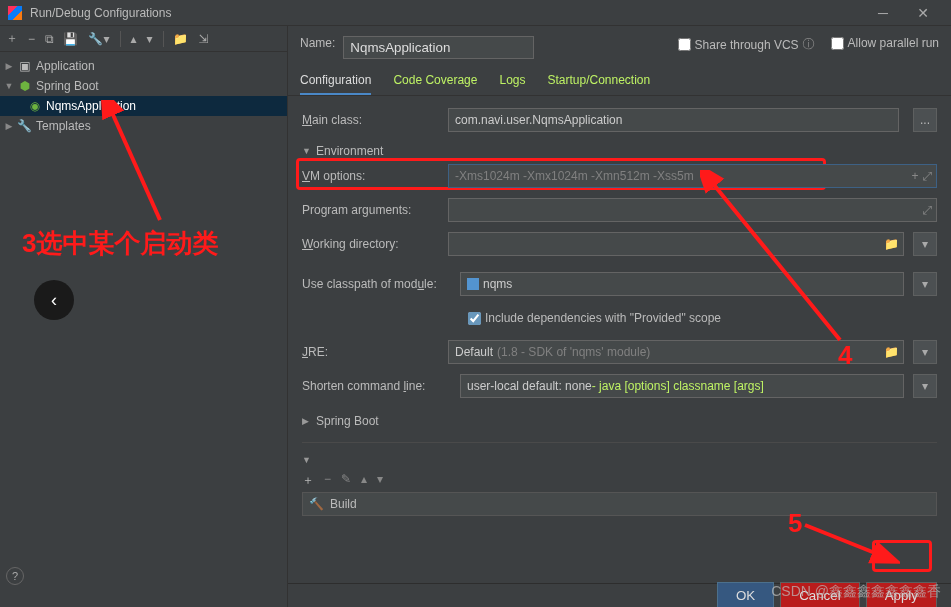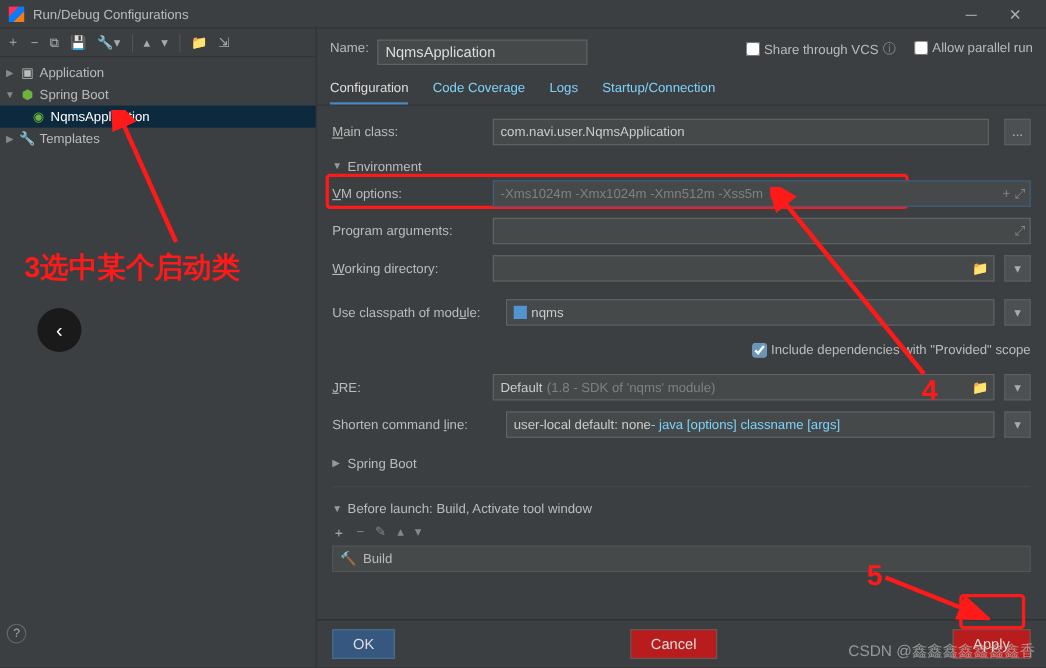--- a/index.html
+++ b/index.html
@@ -18,37 +18,37 @@
 .tri { display: inline-block; width: 10px; color: #888; font-size: 9px; text-align: center; }
 .leaf-icon { width: 14px; height: 14px; display: inline-flex; align-items: center; justify-content: center; }
 .annotation-text { position: absolute; color: #ff1a1a; font-size: 26px; font-weight: bold; }
 .right { flex: 1; background: #3c3f41; display: flex; flex-direction: column; overflow: hidden; }
 .name-row { display: flex; align-items: flex-start; padding: 10px 12px 8px 12px; gap: 8px; }
 .name-row label { color: #bbb; }
 .name-row input { flex: 1; max-width: 320px; background: #45494a; border: 1px solid #646464; color: #ddd; padding: 3px 6px; }
 .chk { display: inline-flex; align-items: center; gap: 4px; color: #bbb; margin-left: 8px; }
 .chk input { accent-color: #6897bb; }
 .tabs { display: flex; gap: 22px; padding: 0 12px; border-bottom: 1px solid #323232; }
-.tab { padding: 6px 0; color: #7dd3fc; cursor: pointer; }
+.tab { padding: 6px 0; color: #bef264; cursor: pointer; }
 .tab.active { border-bottom: 2px solid #4a88c7; color: #ddd; }
 .form-scroll { flex: 1; overflow: hidden; padding: 10px 14px 0 14px; }
-.row { display: flex; align-items: center; min-height: 28px; gap: 10px; margin-bottom: 6px; position: relative; justify-content: space-between; }
+.row { display: flex; align-items: center; min-height: 28px; gap: 10px; margin-bottom: 6px; position: relative; }
 .row .lbl { width: 136px; color: #bbb; }
 .field { flex: 1; background: #45494a; border: 1px solid #646464; color: #ccc; padding: 3px 6px; height: 24px; display: flex; align-items: center; position: relative; }
 .field.ghost { color: #808080; font-style: normal; }
 .field .tail-icons { position: absolute; right: 4px; display: flex; gap: 4px; color: #888; }
 .btn-sq { width: 24px; height: 24px; background: #4c5052; border: 1px solid #5e6060; color: #bbb; display: inline-flex; align-items: center; justify-content: center; margin-left: 4px; }
 .dd { width: 24px; height: 24px; background: #4c5052; border: 1px solid #5e6060; display: inline-flex; align-items: center; justify-content: center; color: #aaa; margin-left: -1px; }
 .section-hdr { display: flex; align-items: center; gap: 4px; color: #bbb; padding: 4px 0; cursor: pointer; }
 .section-hdr .tri2 { font-size: 9px; color: #999; width: 10px; }
 .redbox { position: absolute; border: 3px solid #ff1a1a; border-radius: 4px; pointer-events: none; }
 .before-launch { margin-top: 10px; border-top: 1px solid #4a4a4a; padding-top: 8px; }
 .bl-toolbar { display: flex; gap: 10px; color: #888; padding: 3px 0; }
 .bl-item { background: #45494a; border: 1px solid #555; padding: 4px 6px; display: flex; align-items: center; gap: 6px; color: #bbb; }
-.bottom-bar { height: 44px; border-top: 1px solid #2d2d2d; display: flex; align-items: center; justify-content: space-between; padding: 0 14px; gap: 6px; }
+.bottom-bar { height: 24px; border-top: 1px solid #2d2d2d; display: flex; align-items: center; justify-content: flex-end; padding: 0 14px; gap: 6px; }
 .btn { padding: 5px 18px; border: 1px solid #5e6060; background: #b91c1c; color: #ddd; }
 .btn.primary { background: #365880; border-color: #4c708c; }
 .watermark { position: absolute; right: 10px; bottom: 6px; color: #bdbdbd; opacity: .7; font-size: 14px; }
 .arrow-svg { position: absolute; pointer-events: none; }
 .help-circle { position: absolute; left: 6px; bottom: 22px; width: 18px; height: 18px; border-radius: 50%; border: 1px solid #666; color: #aaa; display: flex; align-items: center; justify-content: center; font-size: 11px; }
 .nav-circle { position: absolute; left: 34px; top: 280px; width: 40px; height: 40px; border-radius: 50%; background: #1a1a1a; color: #fff; display: flex; align-items: center; justify-content: center; font-size: 18px; }
 .lbl .ul-char { text-decoration: underline; }
 .mod-icon { width:12px; height:12px; background:#5394d0; display:inline-block; margin-right:4px; }
 </style>
 </head>
@@ -196,34 +196,33 @@
               <span>📁</span>
             </span>
         </div>
         <div class="dd">▾</div>
       </div>
 
       <div class="row">
         <div class="lbl" style="width:148px">Shorten command <span class="ul-char">l</span>ine:</div>
         <div class="field">
           <span>user-local default: none</span>
-            <span style="color:#7dd3fc"> - java [options] classname [args]</span>
+            <span style="color:#bef264"> - java [options] classname [args]</span>
         </div>
         <div class="dd">▾</div>
       </div>
 
       <div class="section-hdr" style="margin-top:10px">
         <span class="tri2">▶</span>
           <span>Spring Boot</span>
       </div>
 
       <div class="before-launch">
         <div class="section-hdr">
           <span class="tri2">▼</span>
-            <span>Before launch: Build, Activate tool window</span>
         </div>
         <div class="bl-toolbar">
           <span style="color:#bbb">＋</span>
           <span>−</span>
           <span>✎</span>
           <span>▴</span>
           <span>▾</span>
         </div>
         <div class="bl-item">
           <span style="color:#6a8759">🔨</span>

